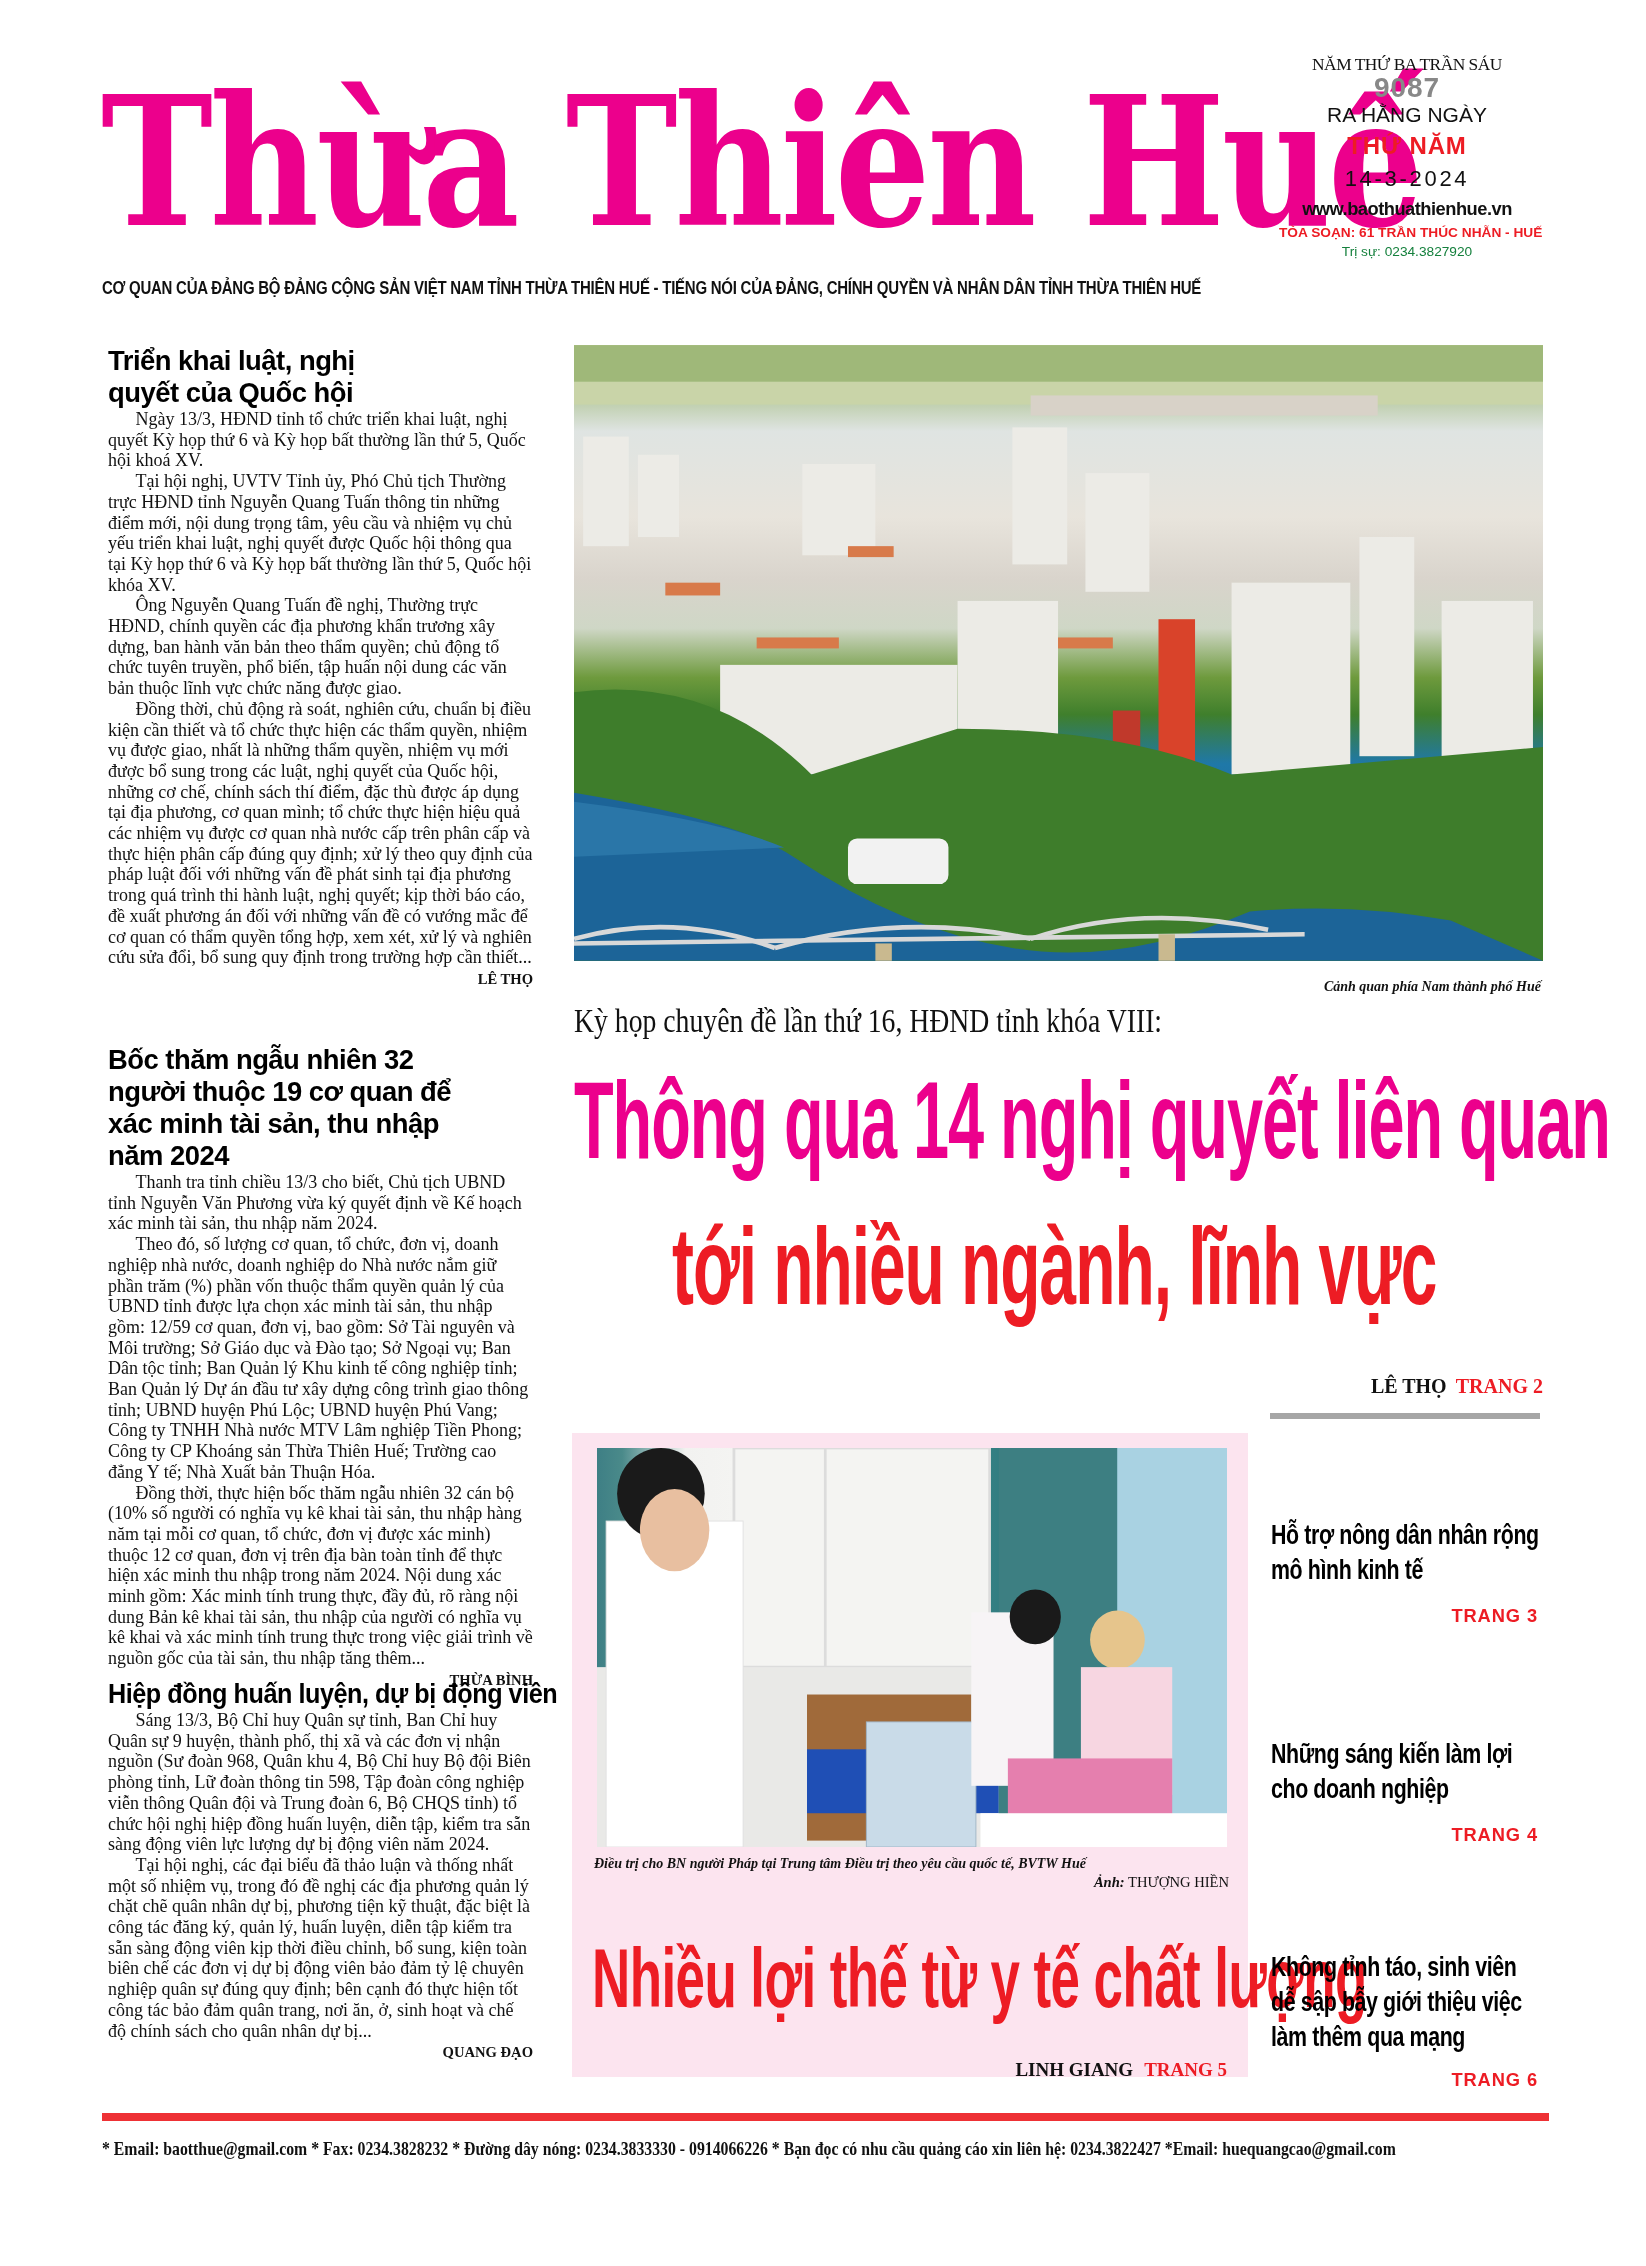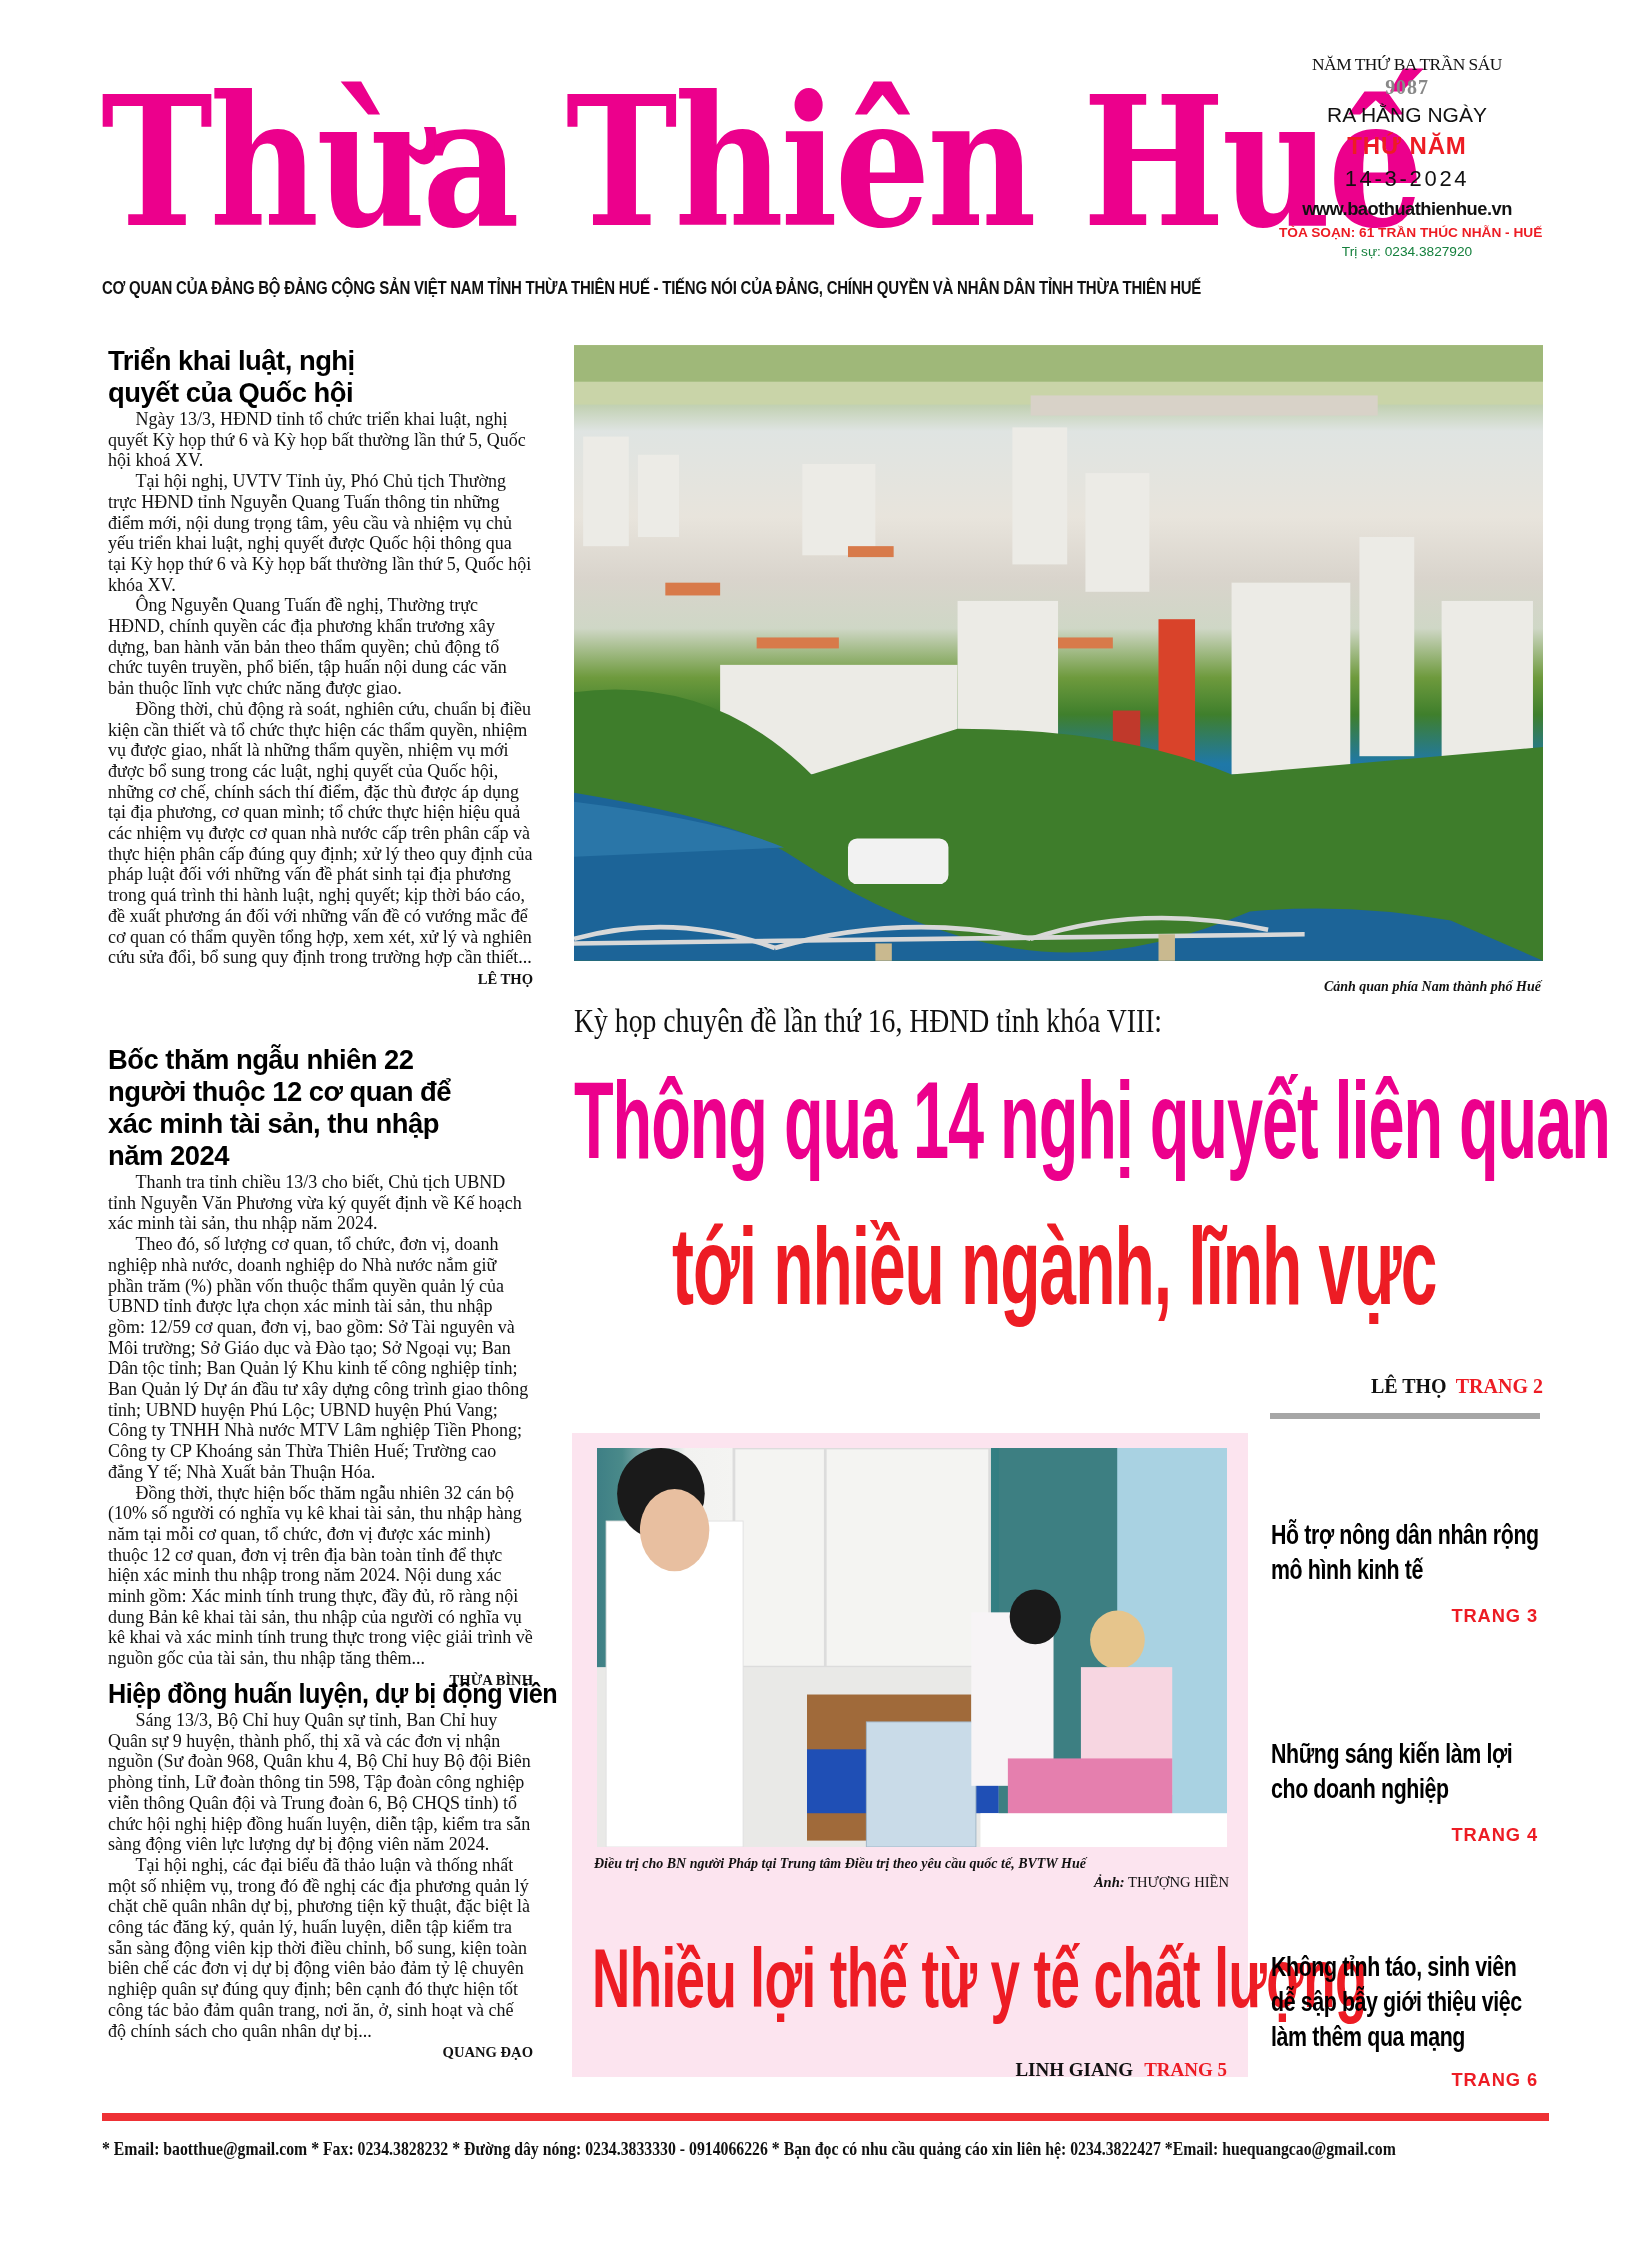--- a/index.html
+++ b/index.html
@@ -16,21 +16,21 @@
     transform: scaleX(0.84); transform-origin: left top;
   }
   .masthead-tagline {
     left: 102px; top: 276px; width: 1170px;
     font-family: "Liberation Sans", sans-serif; font-weight: bold;
     font-size: 18.3px; line-height: 24px; color: #111; white-space: nowrap;
     transform: scaleX(0.82); transform-origin: left top; letter-spacing: -0.3px;
   }
   .info-box { left: 1279px; top: 53px; width: 256px; text-align: center; }
   .info-year { font-family: "Liberation Serif", serif; font-size: 17.4px; color: #111; line-height: 22px; letter-spacing: -0.5px; }
-  .info-issue { font-family: Liberation Serif, serif; font-weight: bold; font-size: 20px; color: #888; line-height: 25.6px; letter-spacing: 0.9px; }
+  .info-issue { font-family: Liberation Sans, sans-serif; font-weight: bold; font-size: 28px; color: #888; line-height: 25.6px; letter-spacing: 0.9px; }
   .info-daily { font-family: "Liberation Sans", sans-serif; font-size: 21px; color: #111; line-height: 27.4px; }
   .info-day { font-family: "Liberation Sans", sans-serif; font-weight: bold; font-size: 24px; color: #ed1c24; line-height: 35px; letter-spacing: 0.9px; }
   .info-date { font-family: "Liberation Sans", sans-serif; font-size: 22px; color: #111; line-height: 31px; letter-spacing: 2.7px; }
   .info-web { font-family: "Liberation Sans", sans-serif; font-weight: bold; font-size: 18.3px; color: #111; line-height: 29px; letter-spacing: -0.5px; }
   .info-office { font-family: "Liberation Sans", sans-serif; font-weight: bold; font-size: 13.7px; color: #ed1c24; line-height: 20px; white-space: nowrap; }
   .info-tel { font-family: "Liberation Sans", sans-serif; font-size: 13.7px; color: #15803d; line-height: 18.3px; }
 
   
   .lcol { left: 108px; width: 425px; }
   .art-head {
@@ -103,21 +103,21 @@
   <div class="art-body">
     <p>Ngày 13/3, HĐND tỉnh tổ chức triển khai luật, nghị quyết Kỳ họp thứ 6 và Kỳ họp bất thường lần thứ 5, Quốc hội khoá XV.</p>
     <p>Tại hội nghị, UVTV Tỉnh ủy, Phó Chủ tịch Thường trực HĐND tỉnh Nguyễn Quang Tuấn thông tin những điểm mới, nội dung trọng tâm, yêu cầu và nhiệm vụ chủ yếu triển khai luật, nghị quyết được Quốc hội thông qua tại Kỳ họp thứ 6 và Kỳ họp bất thường lần thứ 5, Quốc hội khóa XV.</p>
     <p>Ông Nguyễn Quang Tuấn đề nghị, Thường trực HĐND, chính quyền các địa phương khẩn trương xây dựng, ban hành văn bản theo thẩm quyền; chủ động tổ chức tuyên truyền, phổ biến, tập huấn nội dung các văn bản thuộc lĩnh vực chức năng được giao.</p>
     <p>Đồng thời, chủ động rà soát, nghiên cứu, chuẩn bị điều kiện cần thiết và tổ chức thực hiện các thẩm quyền, nhiệm vụ được giao, nhất là những thẩm quyền, nhiệm vụ mới được bổ sung trong các luật, nghị quyết của Quốc hội, những cơ chế, chính sách thí điểm, đặc thù được áp dụng tại địa phương, cơ quan mình; tổ chức thực hiện hiệu quả các nhiệm vụ được cơ quan nhà nước cấp trên phân cấp và thực hiện phân cấp đúng quy định; xử lý theo quy định của pháp luật đối với những vấn đề phát sinh tại địa phương trong quá trình thi hành luật, nghị quyết; kịp thời báo cáo, đề xuất phương án đối với những vấn đề có vướng mắc để cơ quan có thẩm quyền tổng hợp, xem xét, xử lý và nghiên cứu sửa đổi, bổ sung quy định trong trường hợp cần thiết...</p>
   </div>
   <div class="byline">LÊ THỌ</div>
 </div>
 
 <div class="abs lcol" style="top:1044px;">
-  <div class="art-head" style="width:365px;">Bốc thăm ngẫu nhiên 22 người thuộc 12 cơ quan để xác minh tài sản, thu nhập năm 2024</div>
+  <div class="art-head" style="width:365px;">Bốc thăm ngẫu nhiên 32 người thuộc 19 cơ quan để xác minh tài sản, thu nhập năm 2024</div>
   <div class="art-body">
     <p>Thanh tra tỉnh chiều 13/3 cho biết, Chủ tịch UBND tỉnh Nguyễn Văn Phương vừa ký quyết định về Kế hoạch xác minh tài sản, thu nhập năm 2024.</p>
     <p>Theo đó, số lượng cơ quan, tổ chức, đơn vị, doanh nghiệp nhà nước, doanh nghiệp do Nhà nước nắm giữ phần trăm (%) phần vốn thuộc thẩm quyền quản lý của UBND tỉnh được lựa chọn xác minh tài sản, thu nhập gồm: 12/59 cơ quan, đơn vị, bao gồm: Sở Tài nguyên và Môi trường; Sở Giáo dục và Đào tạo; Sở Ngoại vụ; Ban Dân tộc tỉnh; Ban Quản lý Khu kinh tế công nghiệp tỉnh; Ban Quản lý Dự án đầu tư xây dựng công trình giao thông tỉnh; UBND huyện Phú Lộc; UBND huyện Phú Vang; Công ty TNHH Nhà nước MTV Lâm nghiệp Tiền Phong; Công ty CP Khoáng sản Thừa Thiên Huế; Trường cao đẳng Y tế; Nhà Xuất bản Thuận Hóa.</p>
     <p>Đồng thời, thực hiện bốc thăm ngẫu nhiên 32 cán bộ (10% số người có nghĩa vụ kê khai tài sản, thu nhập hàng năm tại mỗi cơ quan, tổ chức, đơn vị được xác minh) thuộc 12 cơ quan, đơn vị trên địa bàn toàn tỉnh để thực hiện xác minh thu nhập trong năm 2024. Nội dung xác minh gồm: Xác minh tính trung thực, đầy đủ, rõ ràng nội dung Bản kê khai tài sản, thu nhập của người có nghĩa vụ kê khai và xác minh tính trung thực trong việc giải trình về nguồn gốc của tài sản, thu nhập tăng thêm...</p>
   </div>
   <div class="byline">THỪA BÌNH</div>
 </div>
 
 <div class="abs lcol" style="top:1678px;">
   <div class="art-head" style="white-space:nowrap; transform:scaleX(0.92); transform-origin:left top;">Hiệp đồng huấn luyện, dự bị động viên</div>

